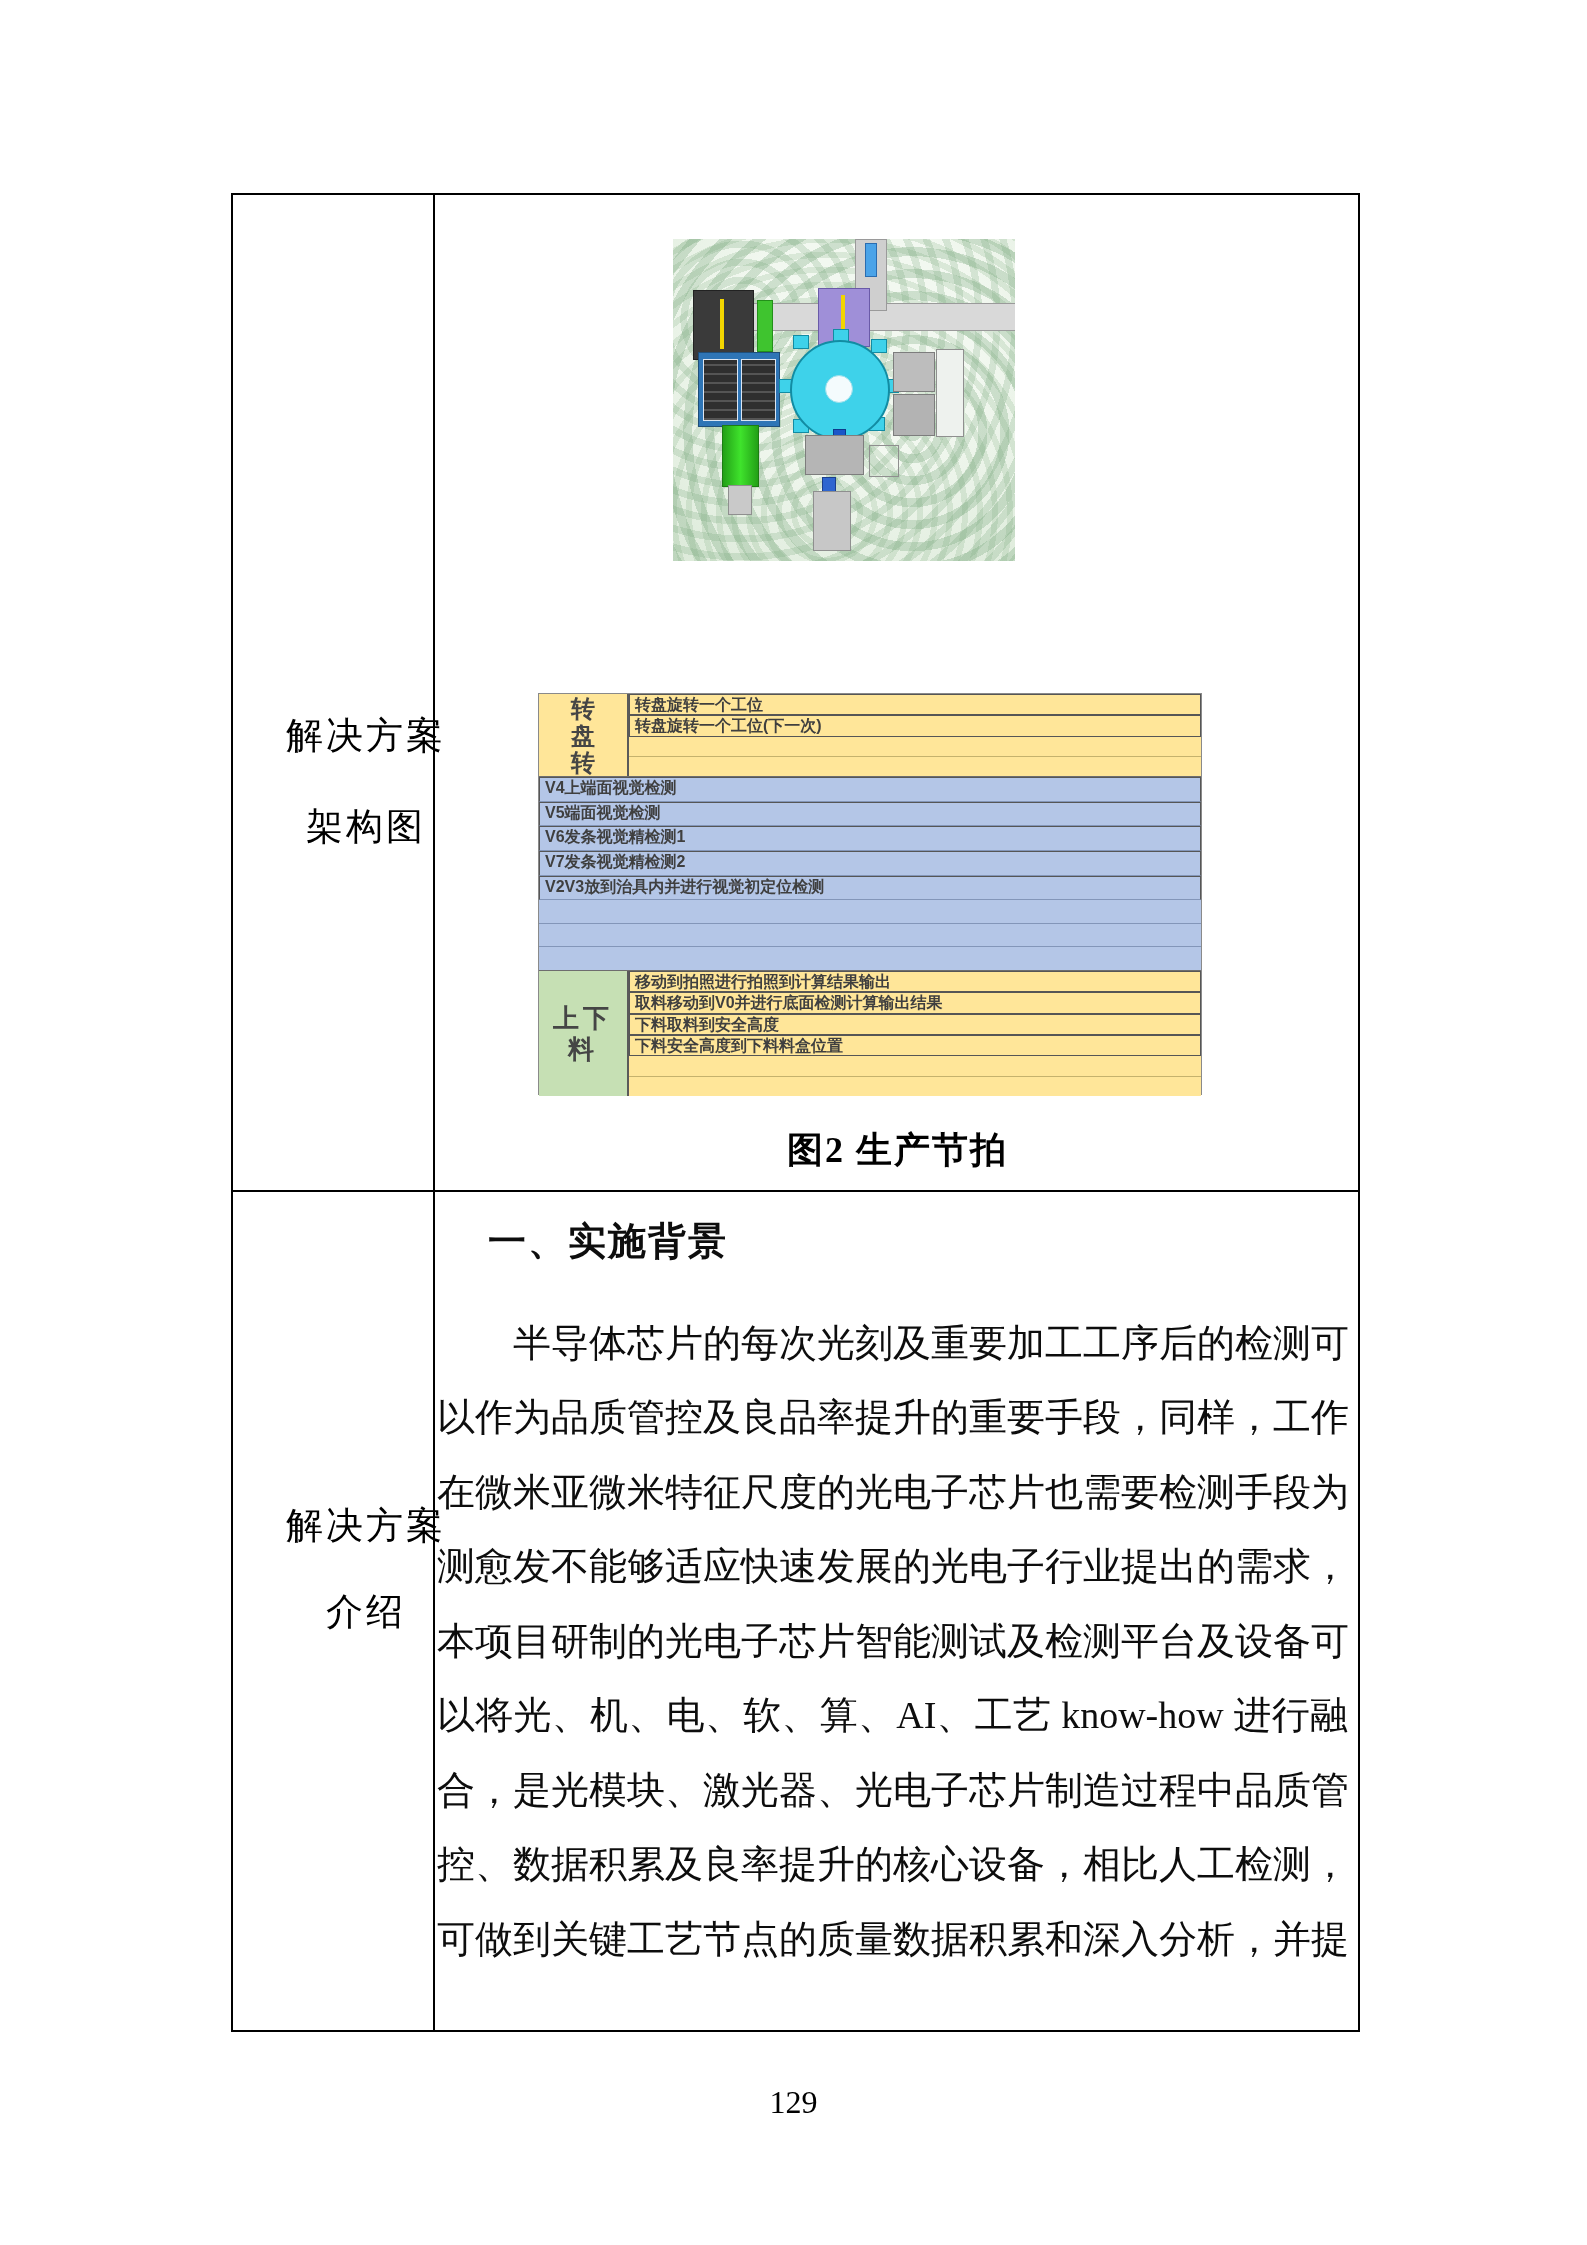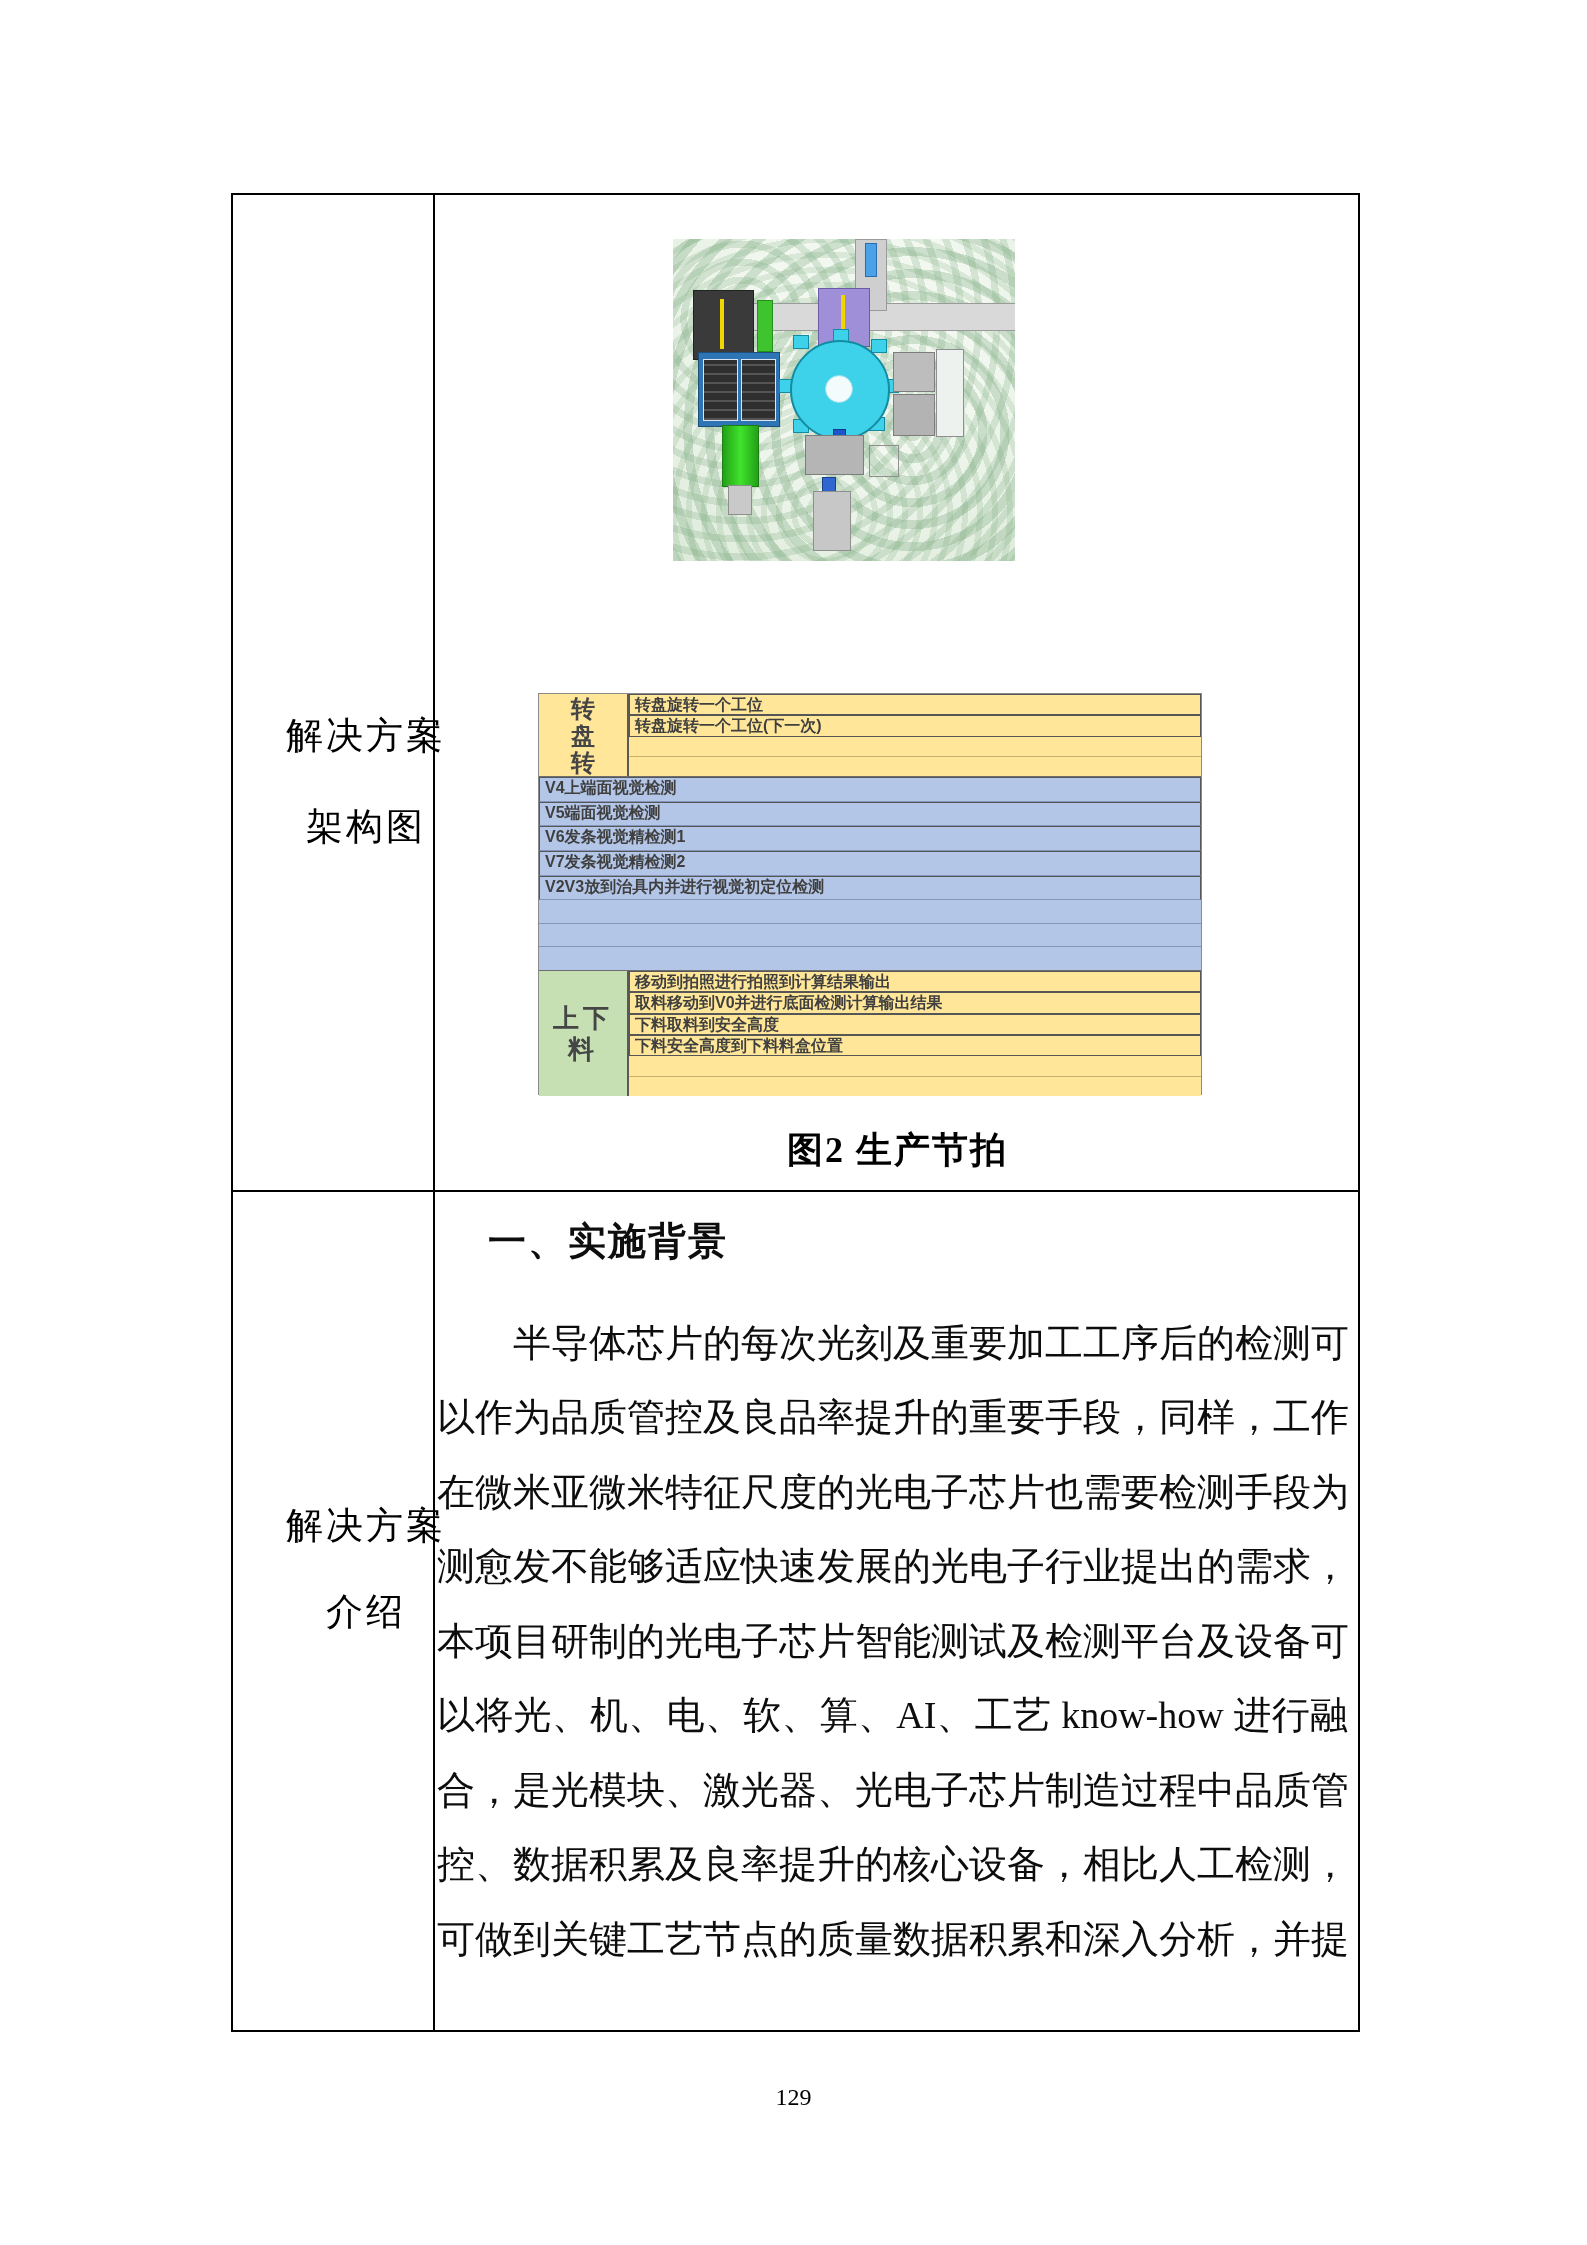--- a/index.html
+++ b/index.html
@@ -119,21 +119,21 @@
     position:absolute;left:437px;top:1204px;width:911px;
     font-size:38px;line-height:74.5px;color:#0d0d0d;
   }
   .t-heading{font-weight:bold;padding-left:51px;letter-spacing:2px;margin-bottom:27px;}
   .jline{text-align:justify;text-align-last:justify;white-space:nowrap;}
   .jline.indent{padding-left:76px;}
 
   
   .page-number{
     position:absolute;left:0;top:2084px;width:1587px;text-align:center;
-    font-size:24px;color:#000;
+    font-size:32px;color:#000;
   }
 </style>
 </head>
 <body>
 
 <div id="page">
 
   <div class="table-frame"></div>
   <div class="v-divider"></div>
   <div class="h-divider"></div>

